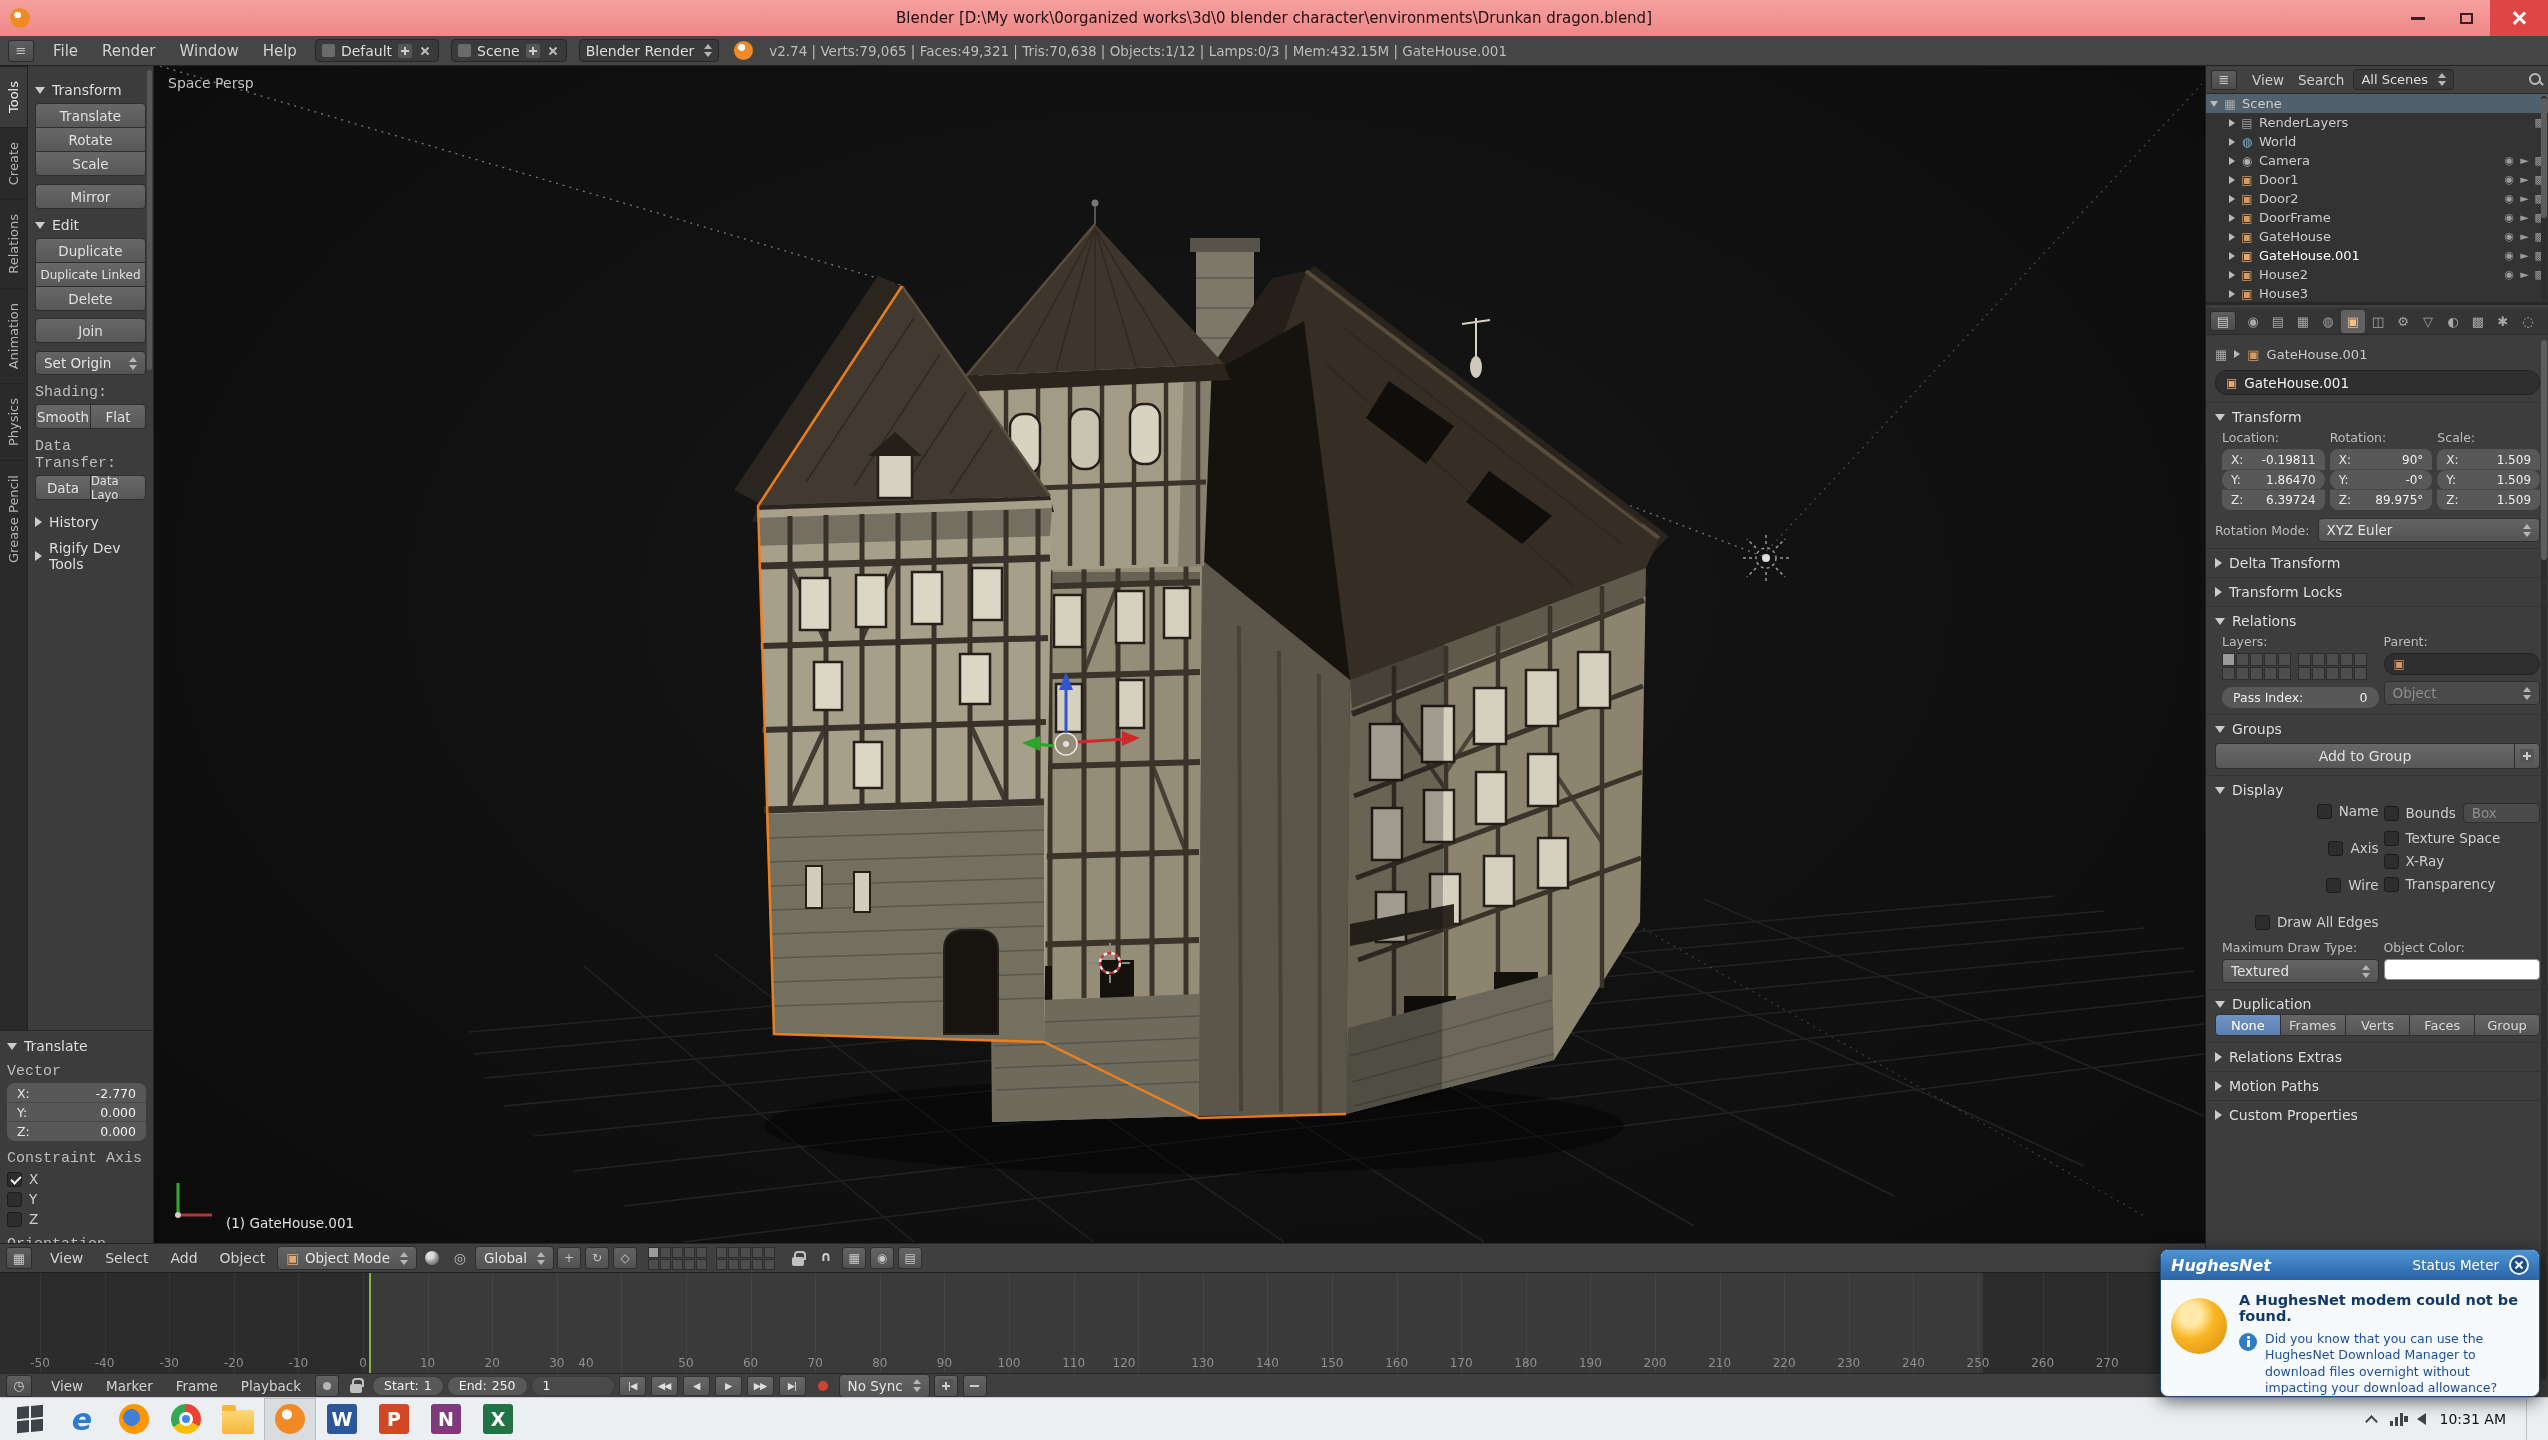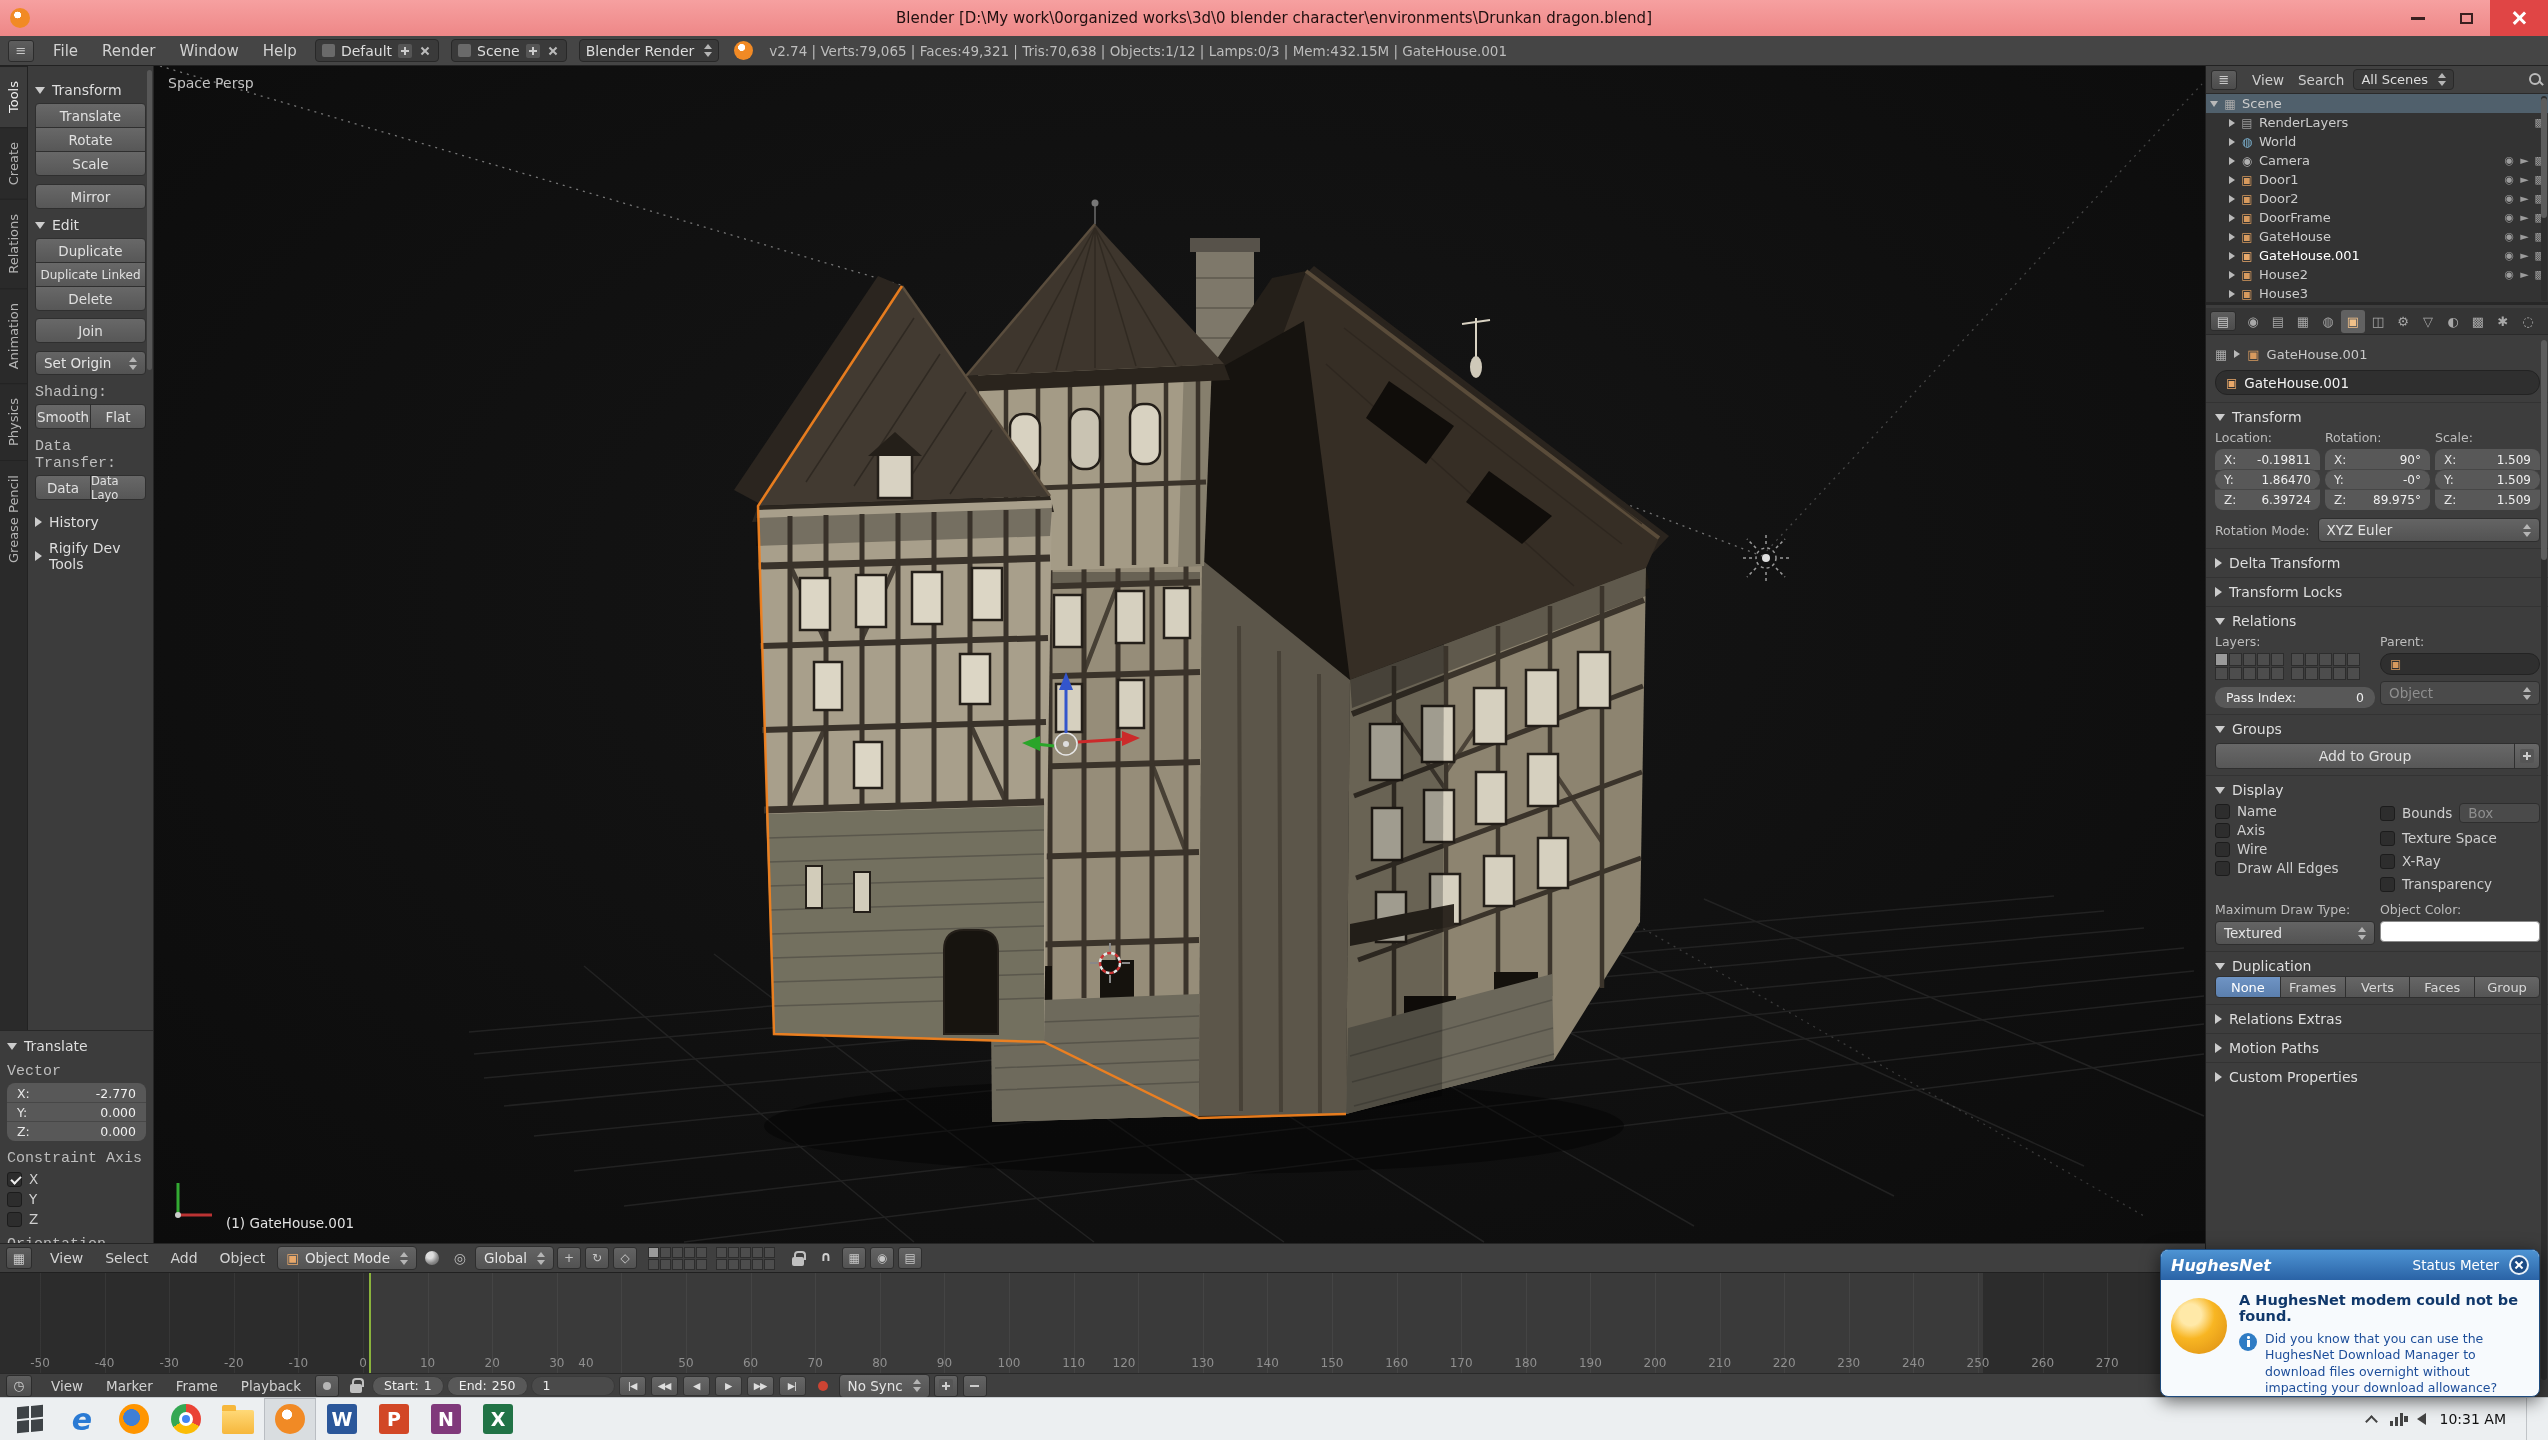--- a/index.html
+++ b/index.html
@@ -133,21 +133,21 @@
 
 
 .props{position:absolute;left:0;top:242px;width:343px;height:1089px;background:#3d3d3d;overflow:hidden;padding-bottom:10px;}
 .ptabs{height:27px;background:#353535;border-bottom:1px solid #2a2a2a;display:flex;align-items:center;padding:0 4px;gap:1px;}
 .ptab{width:24px;height:23px;display:flex;align-items:center;justify-content:center;font-size:13px;color:#a8a8a8;border-radius:3px;}
 .ptab.active{background:#616161;color:#f2c188;}
 .pbody{padding:6px 9px;color:#cfcfcf;font-size:13.5px;}
 .crumb{display:flex;align-items:center;gap:7px;height:26px;font-size:13px;color:#c9c9c9;}
 .name-field{height:25px;background:#2f2f2f;border:1px solid #232323;border-radius:12px;display:flex;align-items:center;gap:7px;padding:0 10px;color:#f2f2f2;font-size:13.5px;margin:3px 0 7px;}
 .sep{height:1px;background:#333;margin:6px -9px;}
-.pcols{display:flex;gap:5px;margin-top:5px;}
+.pcols{display:flex;gap:5px;margin-top:5px;margin-left:7px;}
 .pcol{flex:1;min-width:0;}
 .plabel{font-size:12.5px;color:#bdbdbd;margin-bottom:4px;}
 .props .numf{height:21px;font-size:12px;padding:0 9px;border-radius:10px;}
 .rotmode-row{display:flex;align-items:center;gap:8px;margin-top:8px;}
 .layercells{display:flex;gap:7px;}
 .layercells .lgrid{grid-template-columns:repeat(5,13px);grid-auto-rows:13px;}
 .slider-field{height:21px;background:#585858;border-radius:10px;display:flex;align-items:center;padding:0 11px;font-size:12.5px;color:#eee;margin-top:7px;}
 .slider-field .sv{margin-left:auto;}
 .seggroup{display:flex;margin-top:2px;}
 .seg{flex:1;height:22px;background:linear-gradient(#666,#555);border:1px solid #2f2f2f;margin-left:-1px;display:flex;align-items:center;justify-content:center;font-size:13px;color:#d8d8d8;}
@@ -1001,21 +1001,21 @@
           <div class="bl-btn" style="width:26px;border-radius:0 4px 4px 0;margin-left:-1px;">
               <span class="mini-plus"></span>
             </div>
         </div>
         <div class="sep"></div>
         <div class="phead">
             <span class="tri tri-d"></span>
             <span>Display</span>
           </div>
         <div class="pcols">
-          <div class="pcol" style="display:flex;flex-direction:column;gap:3px;">
+          <div class="pcol" style="display:flex;flex-direction:column;gap:21px;align-items:flex-end;">
             <div class="check-row">
                 <span class="cb"></span>
                 <span>Name</span>
               </div>
             <div class="check-row">
                 <span class="cb"></span>
                 <span>Axis</span>
               </div>
             <div class="check-row">
                 <span class="cb"></span>

